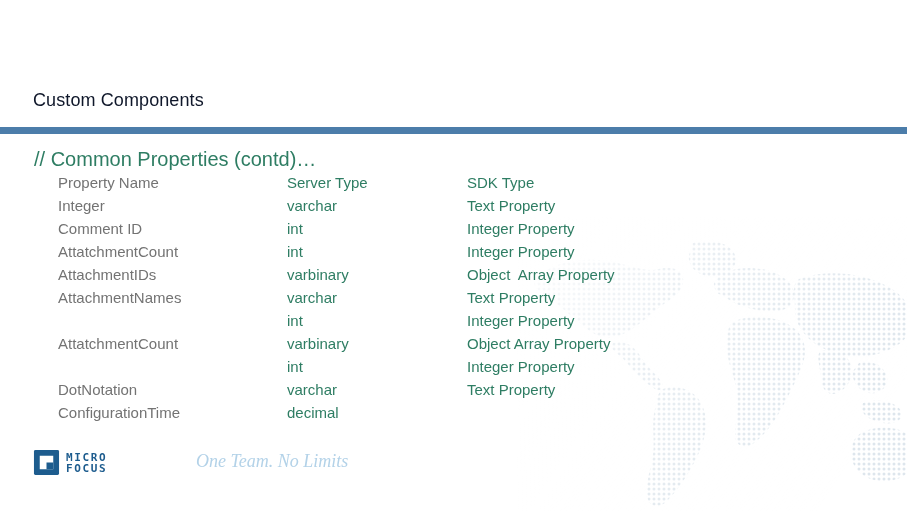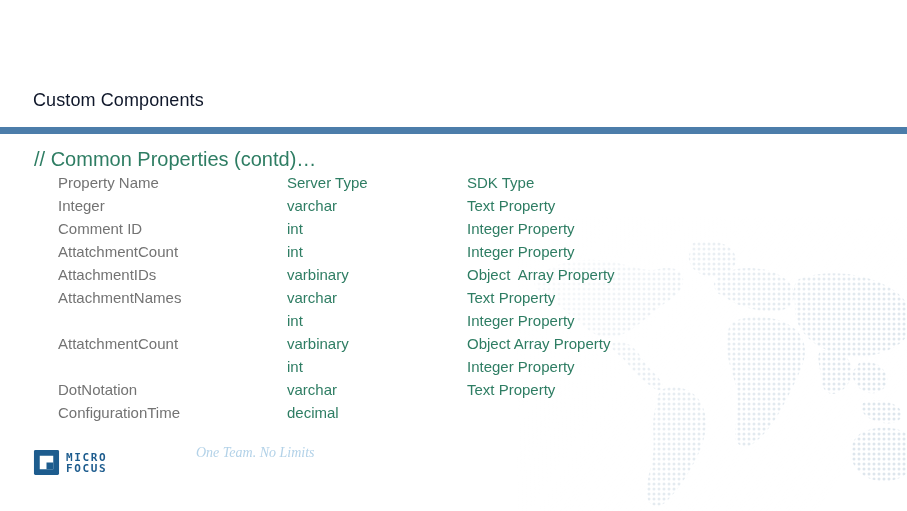--- a/index.html
+++ b/index.html
@@ -137,24 +137,24 @@
   .logo-word {
     font-family: "DejaVu Sans Mono", monospace;
     font-size: 11px;
     font-weight: bold;
     color: #1d5c8e;
     letter-spacing: 1.6px;
   }
   .tagline {
     position: absolute;
     left: 196px;
-    top: 4px;
+    top: 10px;
     font-family: "Liberation Serif", serif;
     font-style: italic;
-    font-size: 14px;
+    font-size: 18px;
     color: #b3d2e8;
     white-space: nowrap;
   }
 </style>
 </head>
 <body>
 
 <svg class="world-map" viewBox="0 0 400 300" xmlns="http://www.w3.org/2000/svg" aria-hidden="true">
   <defs>
     <pattern id="dotgrid" width="5" height="5" patternUnits="userSpaceOnUse">

